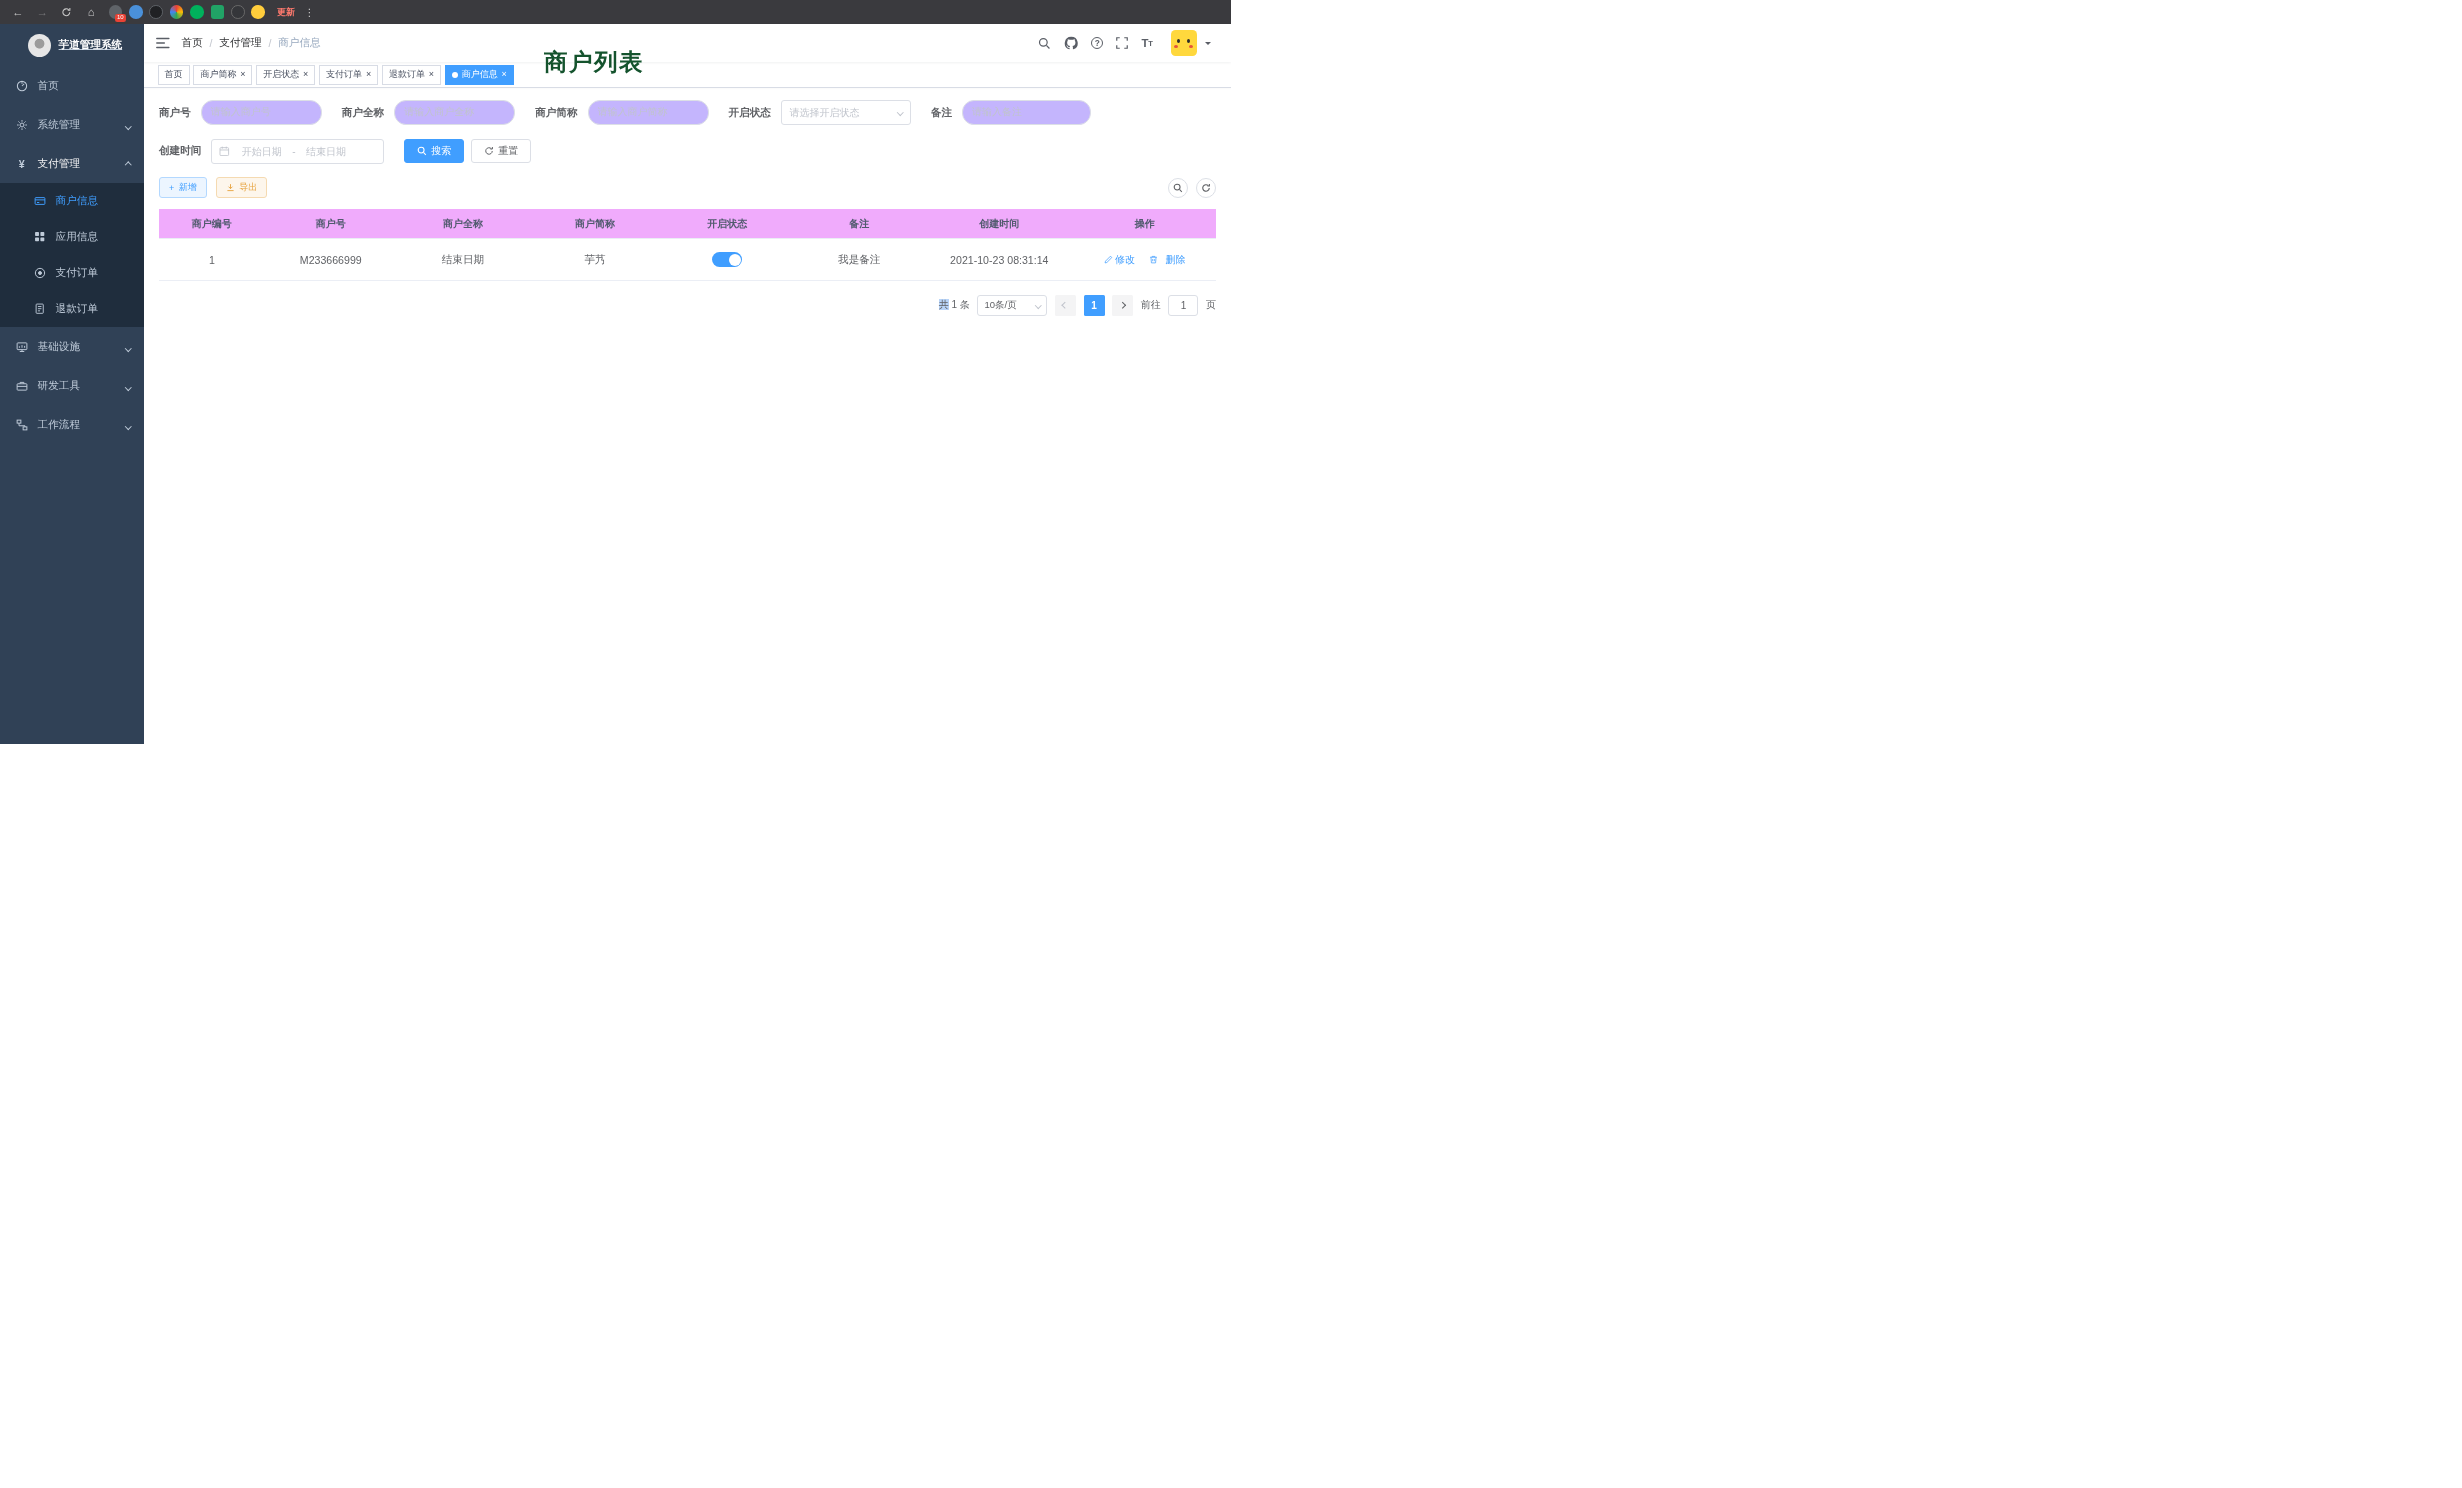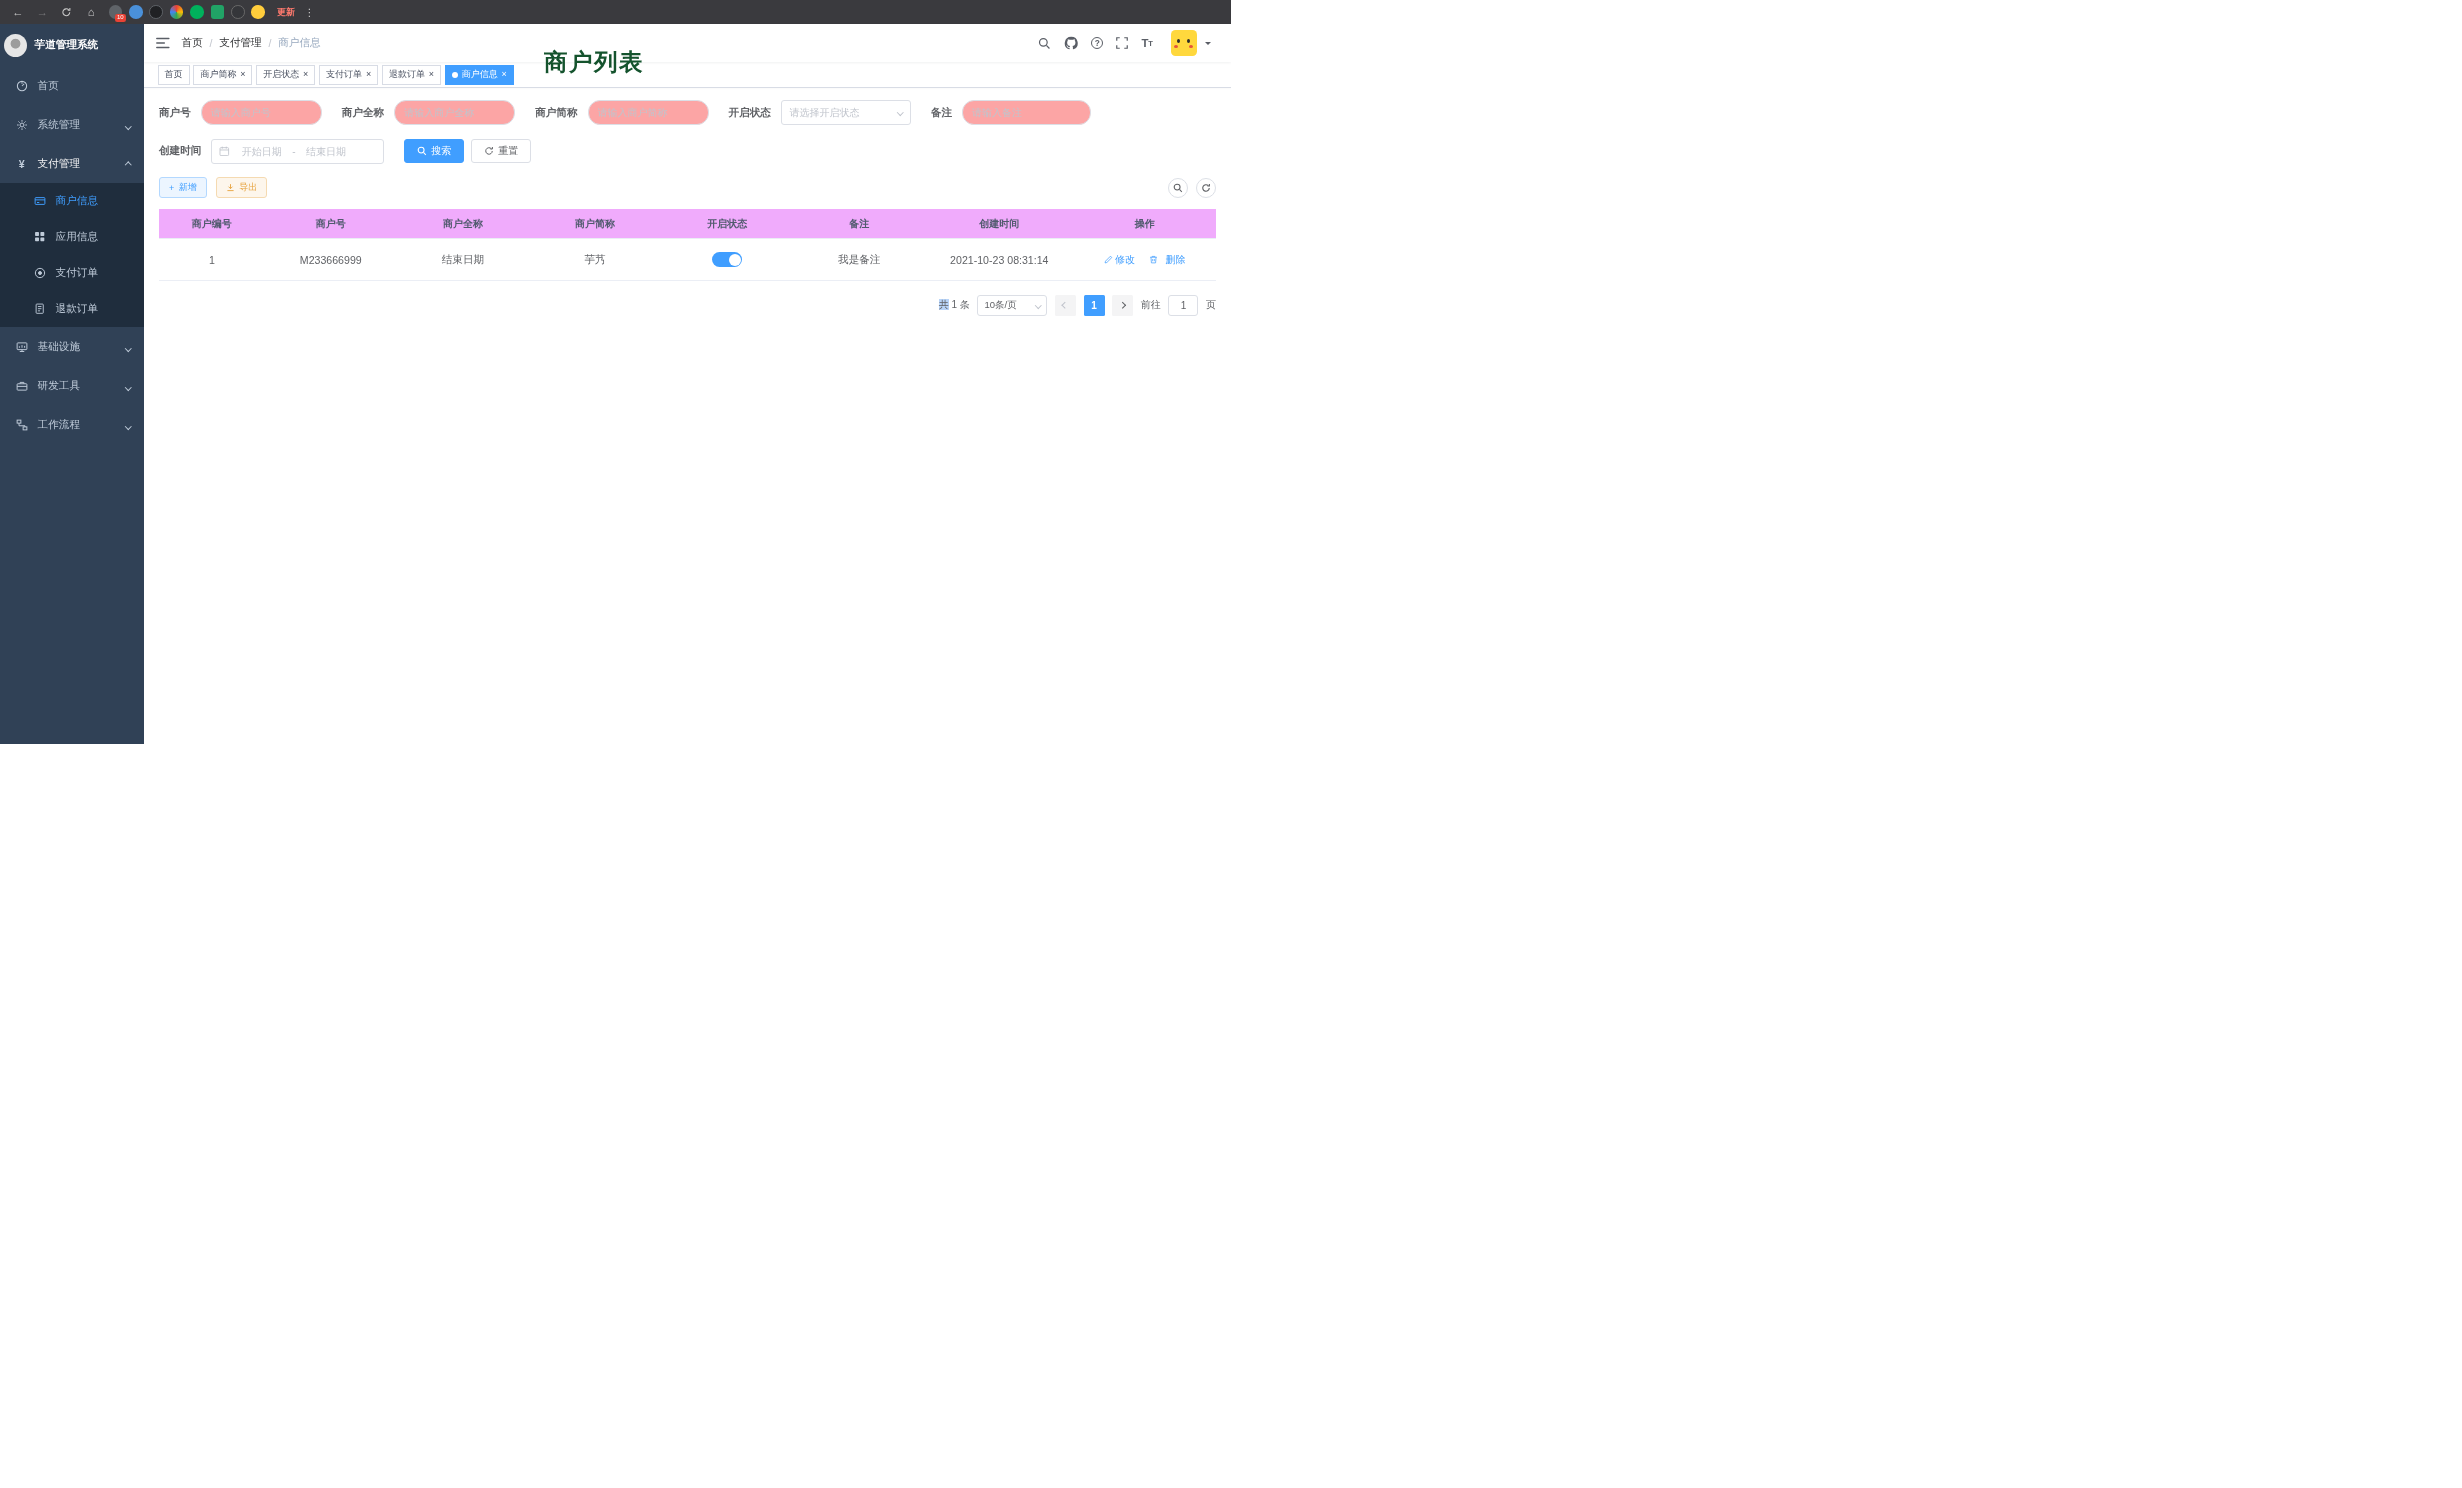--- a/index.html
+++ b/index.html
@@ -27,21 +27,21 @@
     font-size:6px; line-height:7.6px; padding:0 2.3px; border-radius:2.3px; }
   .ext.sq { border-radius:3px; }
   .update { color:#ff7a6e; font-size:9px; font-weight:700; margin:0 4.5px; cursor:pointer; }
   .dots { font-size:10.6px; color:#c9c9c9; width:10.6px; text-align:center; cursor:pointer; }
 
   
   .app { display:flex; height:720px; }
 
   
   .sidebar { width:144px; background:#304156; color:#bfcbd9; flex-shrink:0; }
-  .logo { height:42px; display:flex; align-items:center; padding-left:4px; gap:7.6px; cursor:pointer; }
+  .logo { height:42px; display:flex; align-items:center; padding-left:28px; gap:7.6px; cursor:pointer;text-decoration:underline; }
   .logo-avatar { width:23px; height:23px; border-radius:50%;
     background:radial-gradient(circle at 50% 42%, #9c9c9c 0 4.5px, #e6e6e6 5.3px); flex-shrink:0; }
   .logo-title { color:#fff; font-weight:700; font-size:10.6px; white-space:nowrap; }
   .menu-item { height:39px; display:flex; align-items:center; padding:0 13.6px 0 15px;
     font-size:10.6px; cursor:pointer; }
   .menu-item .mi-icon { width:13.6px; margin-right:9px; display:flex; justify-content:center;
     color:#bfcbd9; font-size:10.6px; flex-shrink:0; }
   .menu-item .mi-label { white-space:nowrap; }
   .menu-item.parent-open { color:#f4f4f5; }
   .submenu { background:#1f2d3d; }
@@ -90,22 +90,22 @@
   .tag .tag-close { margin-left:3.8px; font-size:9px; line-height:1; color:inherit; }
   .tag.active { background:#409EFF; border-color:#409EFF; color:#fff; }
   .tag .tag-dot { width:6px; height:6px; border-radius:50%; background:#fff; margin-right:3.8px; }
 
   
   .content { padding:12px 15px; }
   .filter-row { display:flex; align-items:center; margin-bottom:13.6px; }
   .f-item { display:flex; align-items:center; margin-right:20px; }
   .f-label { font-size:10.6px; font-weight:700; color:#606266; margin-right:10px; white-space:nowrap; }
   .el-input { height:25px; border:0.8px solid #dcdfe6; border-radius:12px; padding:0 9px;
-    font-size:10px; color:#606266; outline:none; background:#fca5a5;
-    font-family:Liberation Serif, serif; }
+    font-size:10px; color:#606266; outline:none; background:#c4b5fd;
+    font-family:Liberation Mono, monospace; }
   .el-input::placeholder { color:#c0c4cc; }
   .w160 { width:121px; } .w170 { width:129px; }
   .el-select { width:130px; height:25px; border:0.8px solid #dcdfe6; border-radius:3px;
     display:flex; align-items:center; padding:0 7.6px; cursor:pointer; background:#fff; }
   .el-select .ph { color:#c0c4cc; font-size:10px; flex:1; }
   .el-select .chev, .pg-size .chev { color:#c0c4cc; margin-left:4.5px; }
   .date-range { width:173px; height:25px; border:0.8px solid #dcdfe6; border-radius:3px;
     display:flex; align-items:center; padding:0 6.8px; background:#fff; }
   .date-range .cal { color:#c0c4cc; display:flex; margin-right:4.5px; }
   .date-range input { border:none; outline:none; width:55px; font-size:10px; color:#606266;

